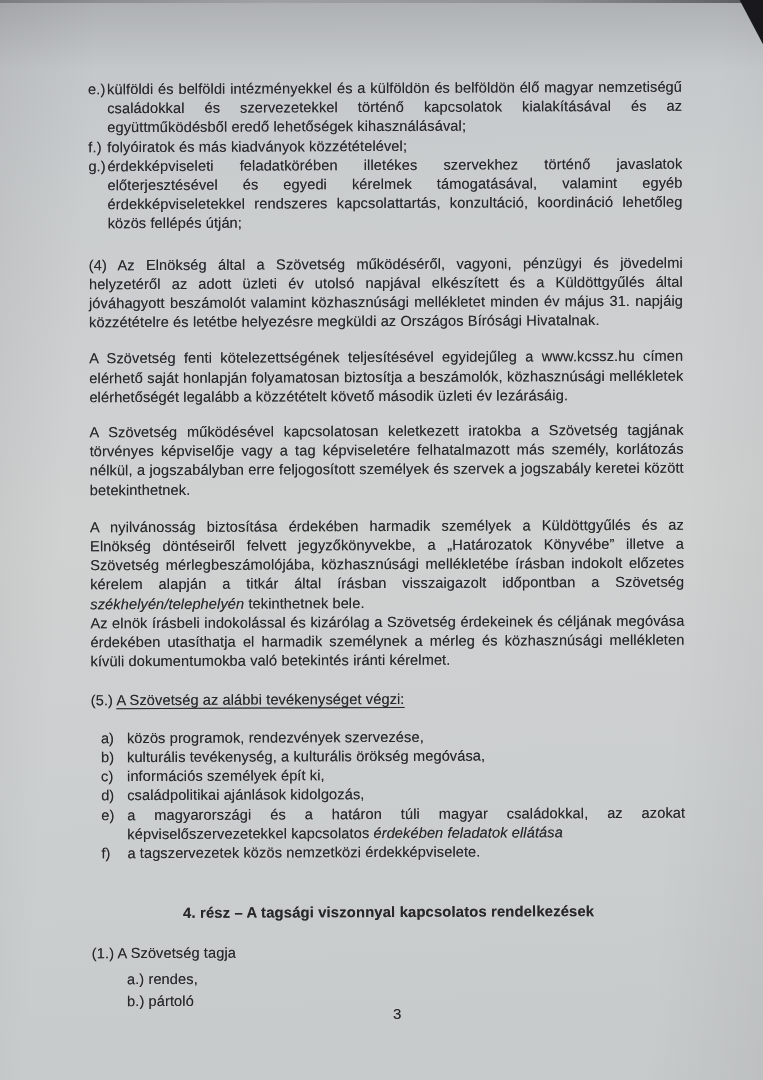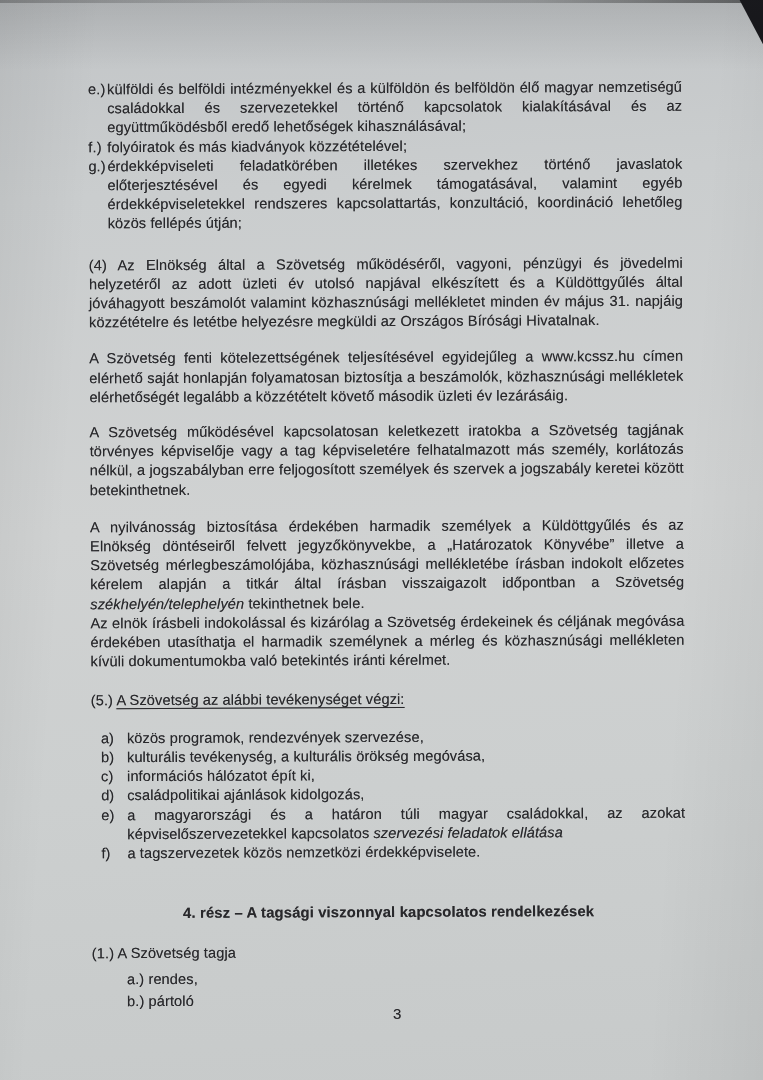--- a/index.html
+++ b/index.html
@@ -134,29 +134,29 @@
       <div class="activity-item">
         <span class="marker">a)</span>
         <span>közös programok, rendezvények szervezése,</span>
       </div>
       <div class="activity-item">
         <span class="marker">b)</span>
         <span>kulturális tevékenység, a kulturális örökség megóvása,</span>
       </div>
       <div class="activity-item">
         <span class="marker">c)</span>
-        <span>információs hálózatot épít ki,</span>
+        <span>információs személyek épít ki,</span>
       </div>
       <div class="activity-item">
         <span class="marker">d)</span>
         <span>családpolitikai ajánlások kidolgozás,</span>
       </div>
       <div class="activity-item">
         <span class="marker">e)</span>
-        <span>a magyarországi és a határon túli magyar családokkal, az azokat képviselőszervezetekkel kapcsolatos </span><em>szervezési feladatok ellátása</em><span></span>
+        <span>a magyarországi és a határon túli magyar családokkal, az azokat képviselőszervezetekkel kapcsolatos </span><em>érdekében feladatok ellátása</em><span></span>
       </div>
       <div class="activity-item">
         <span class="marker">f)</span>
         <span>a tagszervezetek közös nemzetközi érdekképviselete.</span>
       </div>
     </div>
 
     <p class="part-heading">4. rész – A tagsági viszonnyal kapcsolatos rendelkezések</p>
 
     <p class="membership-intro">(1.) A Szövetség tagja</p>

